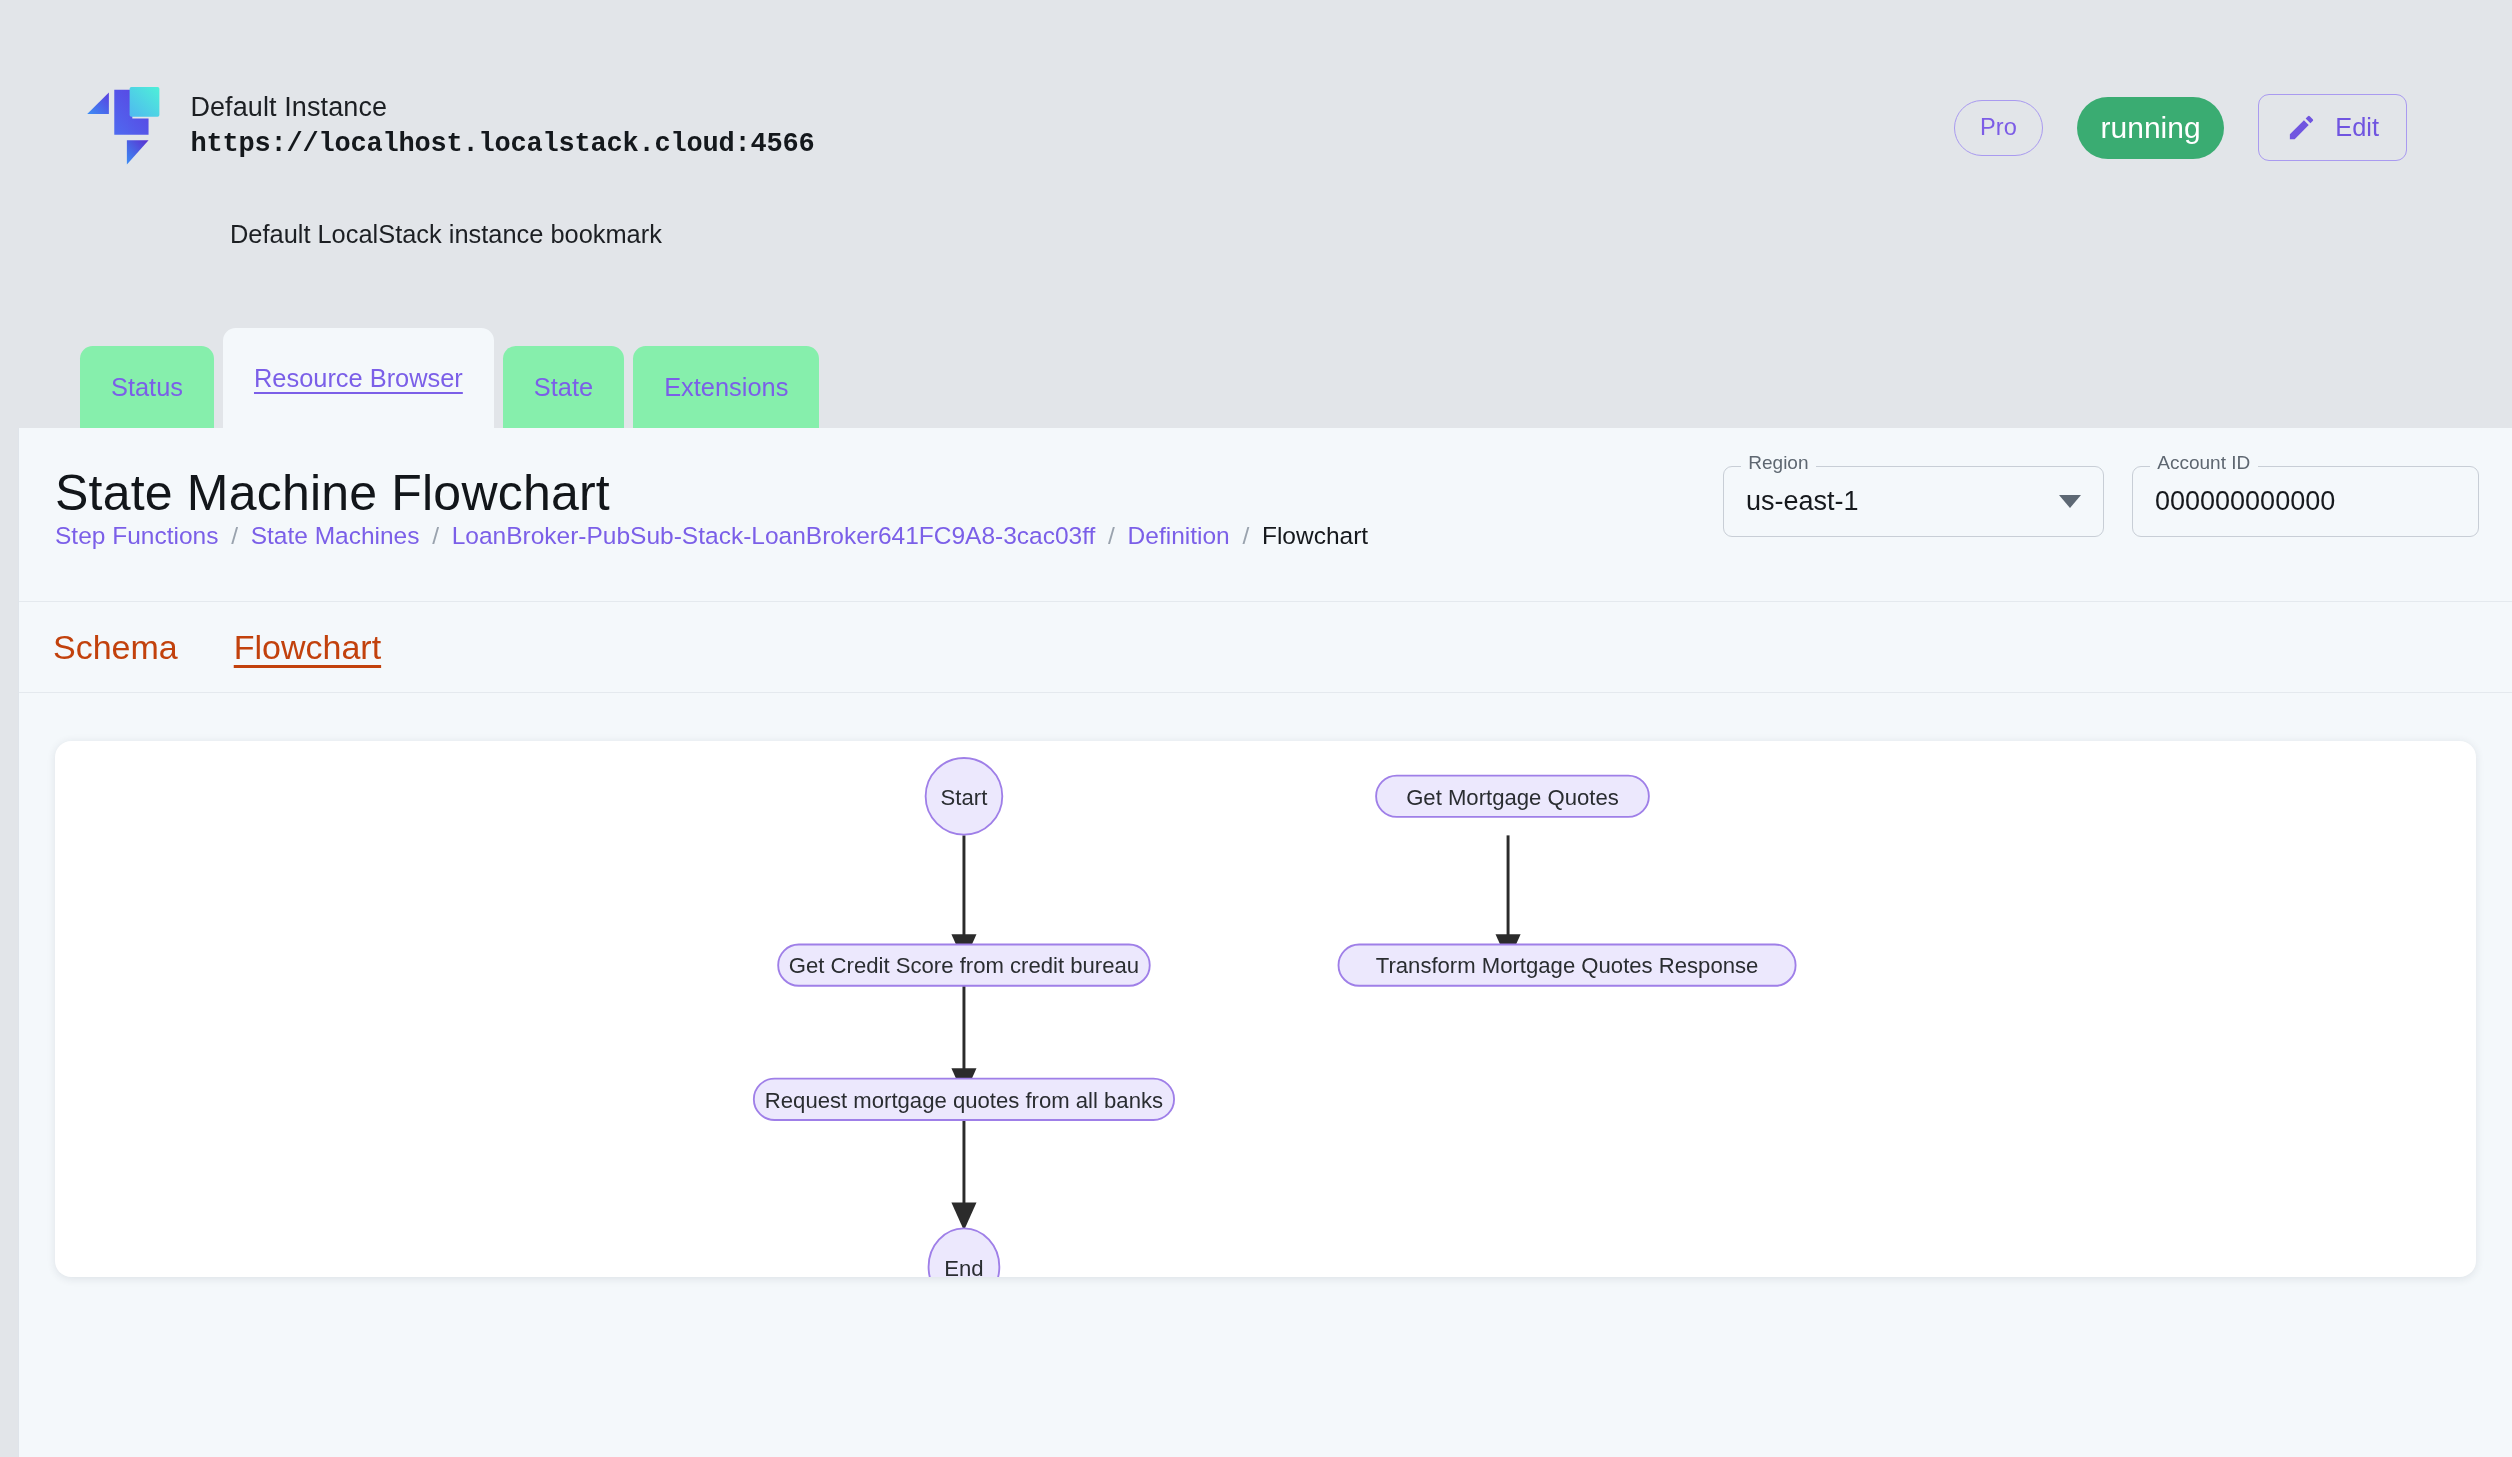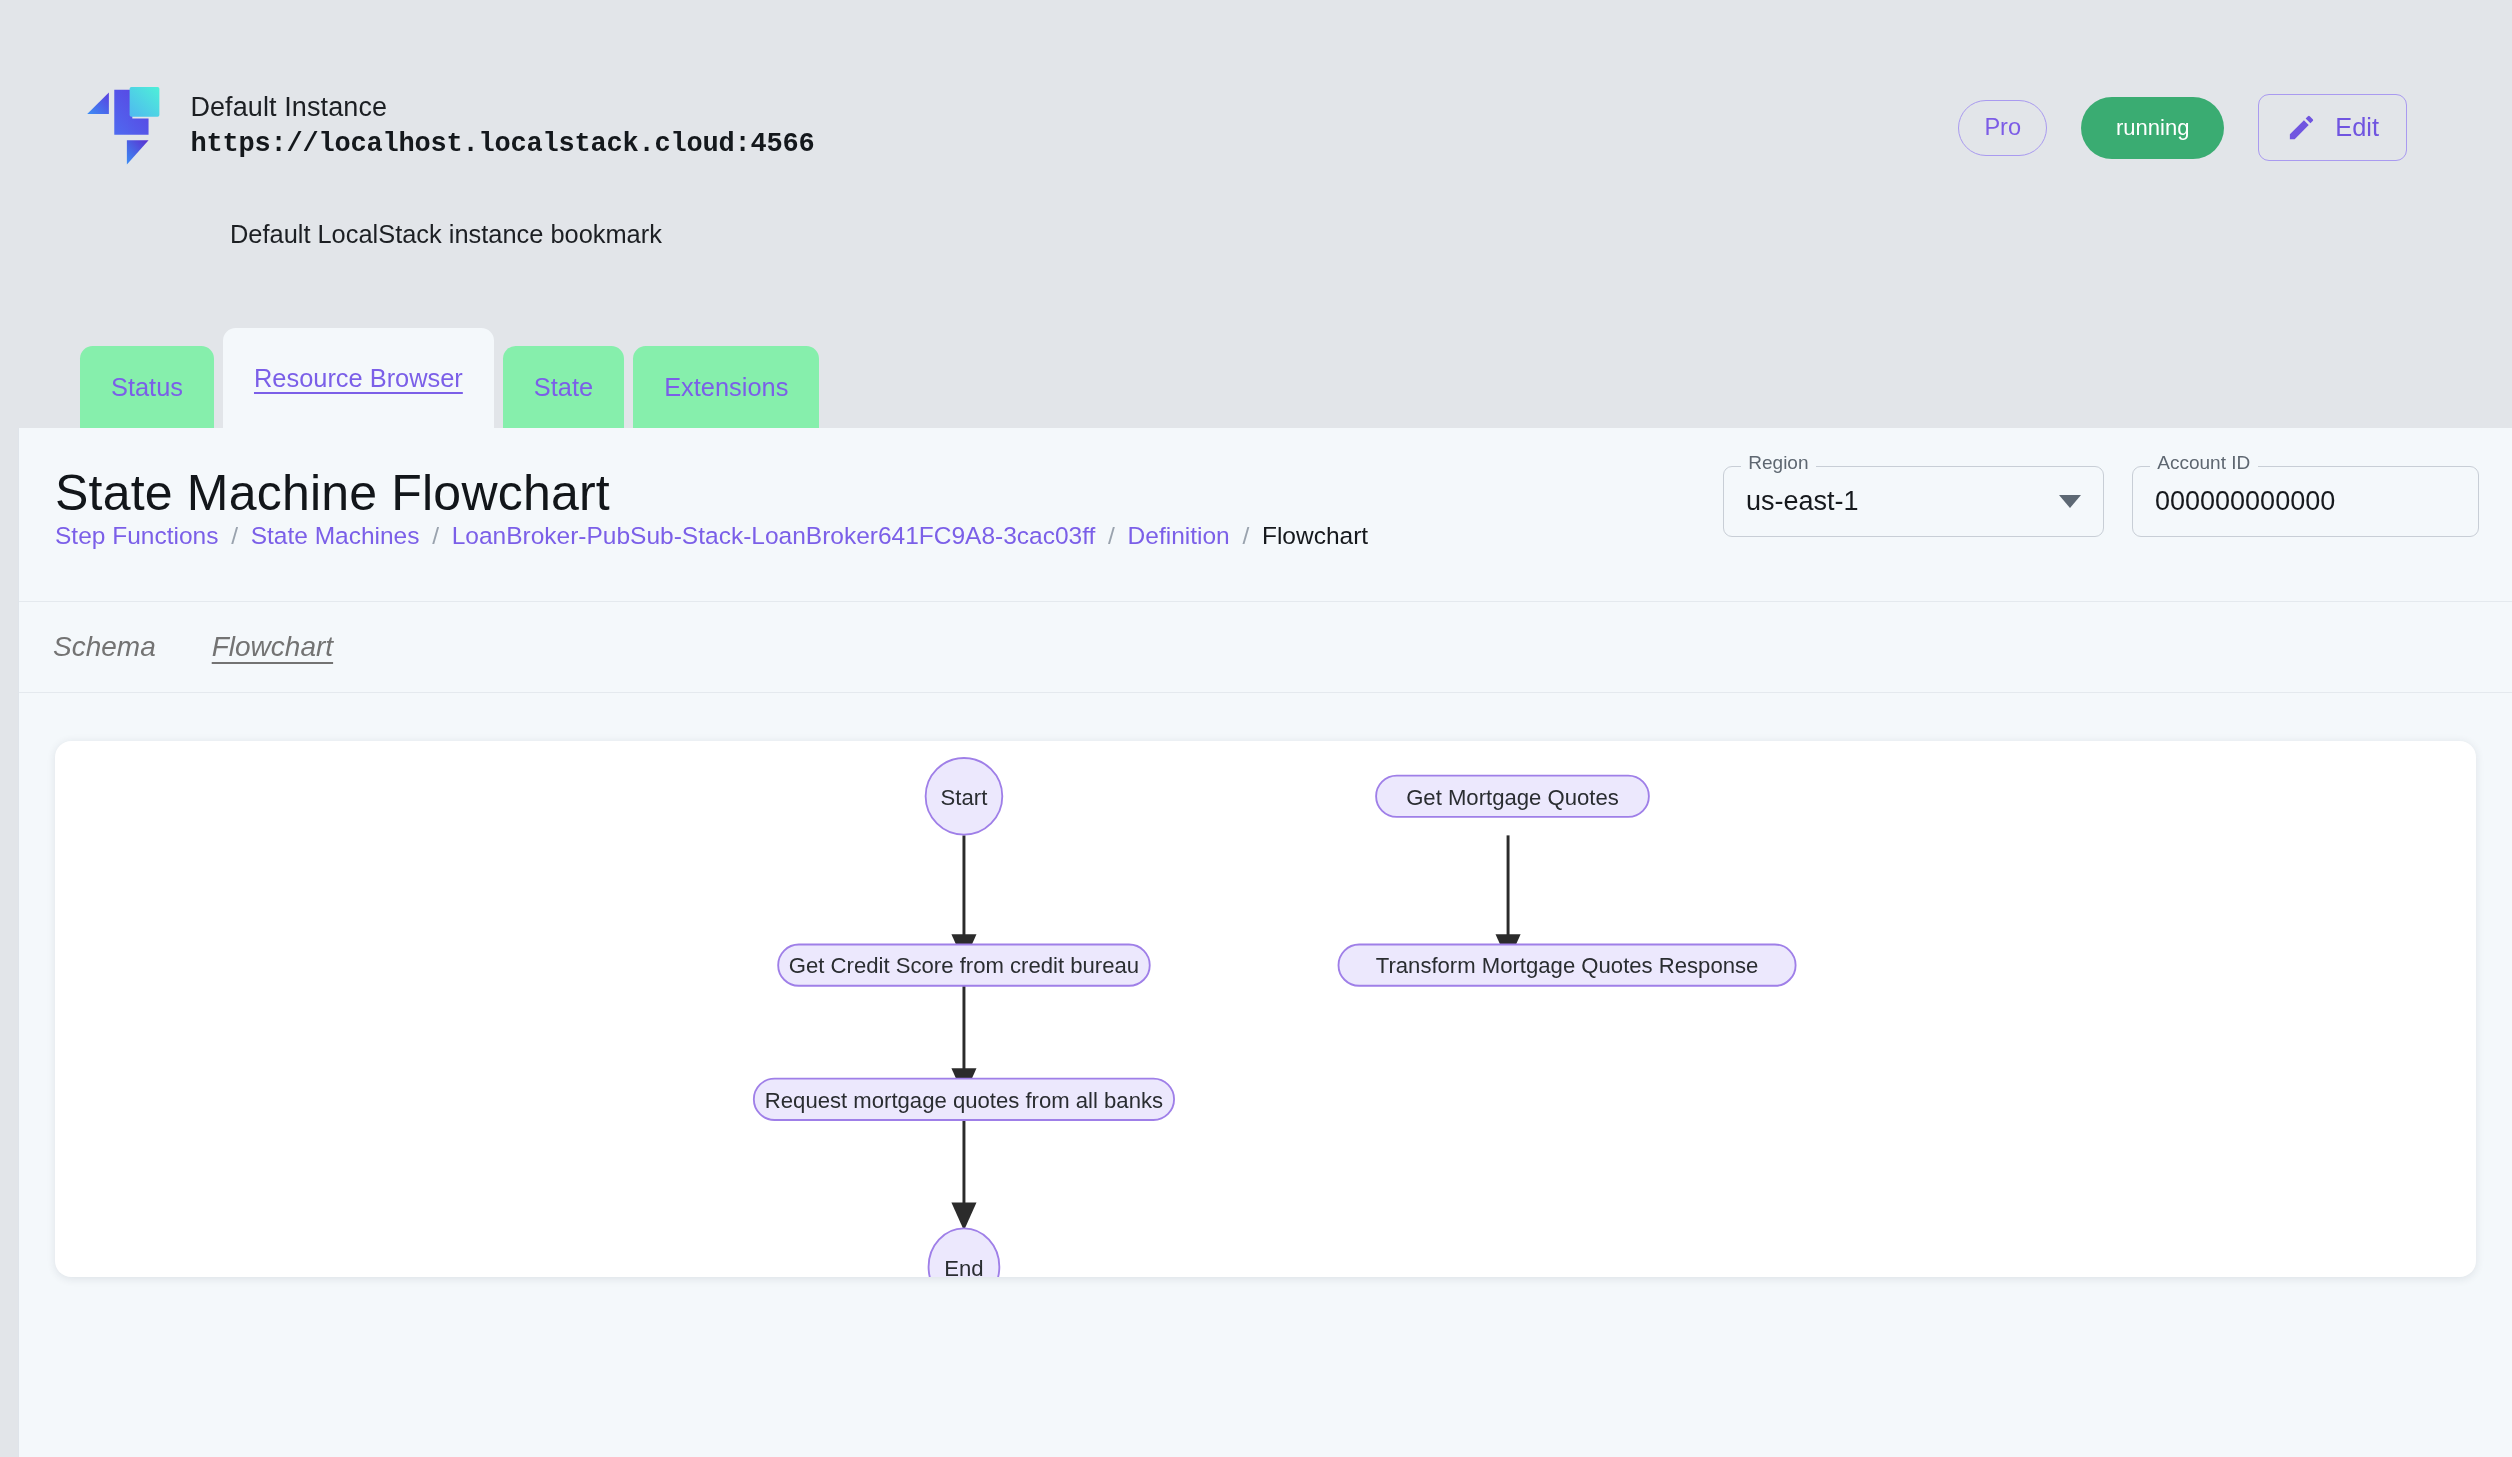--- a/index.html
+++ b/index.html
@@ -76,21 +76,21 @@
     display: flex; align-items: center; justify-content: center;
     cursor: pointer;
   }
   .status-chip {
     height: 62px;
     min-width: 143px;
     padding: 0 23.6px;
     border-radius: 31px;
     background: #3aac72;
     color: #ffffff;
-    font-size: 22px;
+    font-size: 30px;
     display: flex; align-items: center; justify-content: center;
     cursor: pointer;
   }
   .edit-btn {
     height: 67px;
     padding: 0 27px;
     border: 1.8px solid #a99af0;
     border-radius: 11px;
     background: transparent;
     color: #7055e0;
@@ -211,24 +211,23 @@
   .subtabs {
     position: relative;
     height: 91px;
     border-bottom: 1.8px solid #e4e9ee;
     display: flex;
     align-items: center;
     padding-left: 34px;
     gap: 56px;
   }
   .subtab {
-    font-size: 28px;
-    color: #737373;
-    cursor: pointer;
-    font-style: italic;
+    font-size: 34px;
+    color: #c2410c;
+    cursor: pointer;
   }
   .subtab.active { text-decoration: underline; text-underline-offset: 6.4px; }
 
   
   .chart-card {
     position: absolute;
     left: 36px;
     top: 313px;
     width: 2421px;
     height: 536px;

